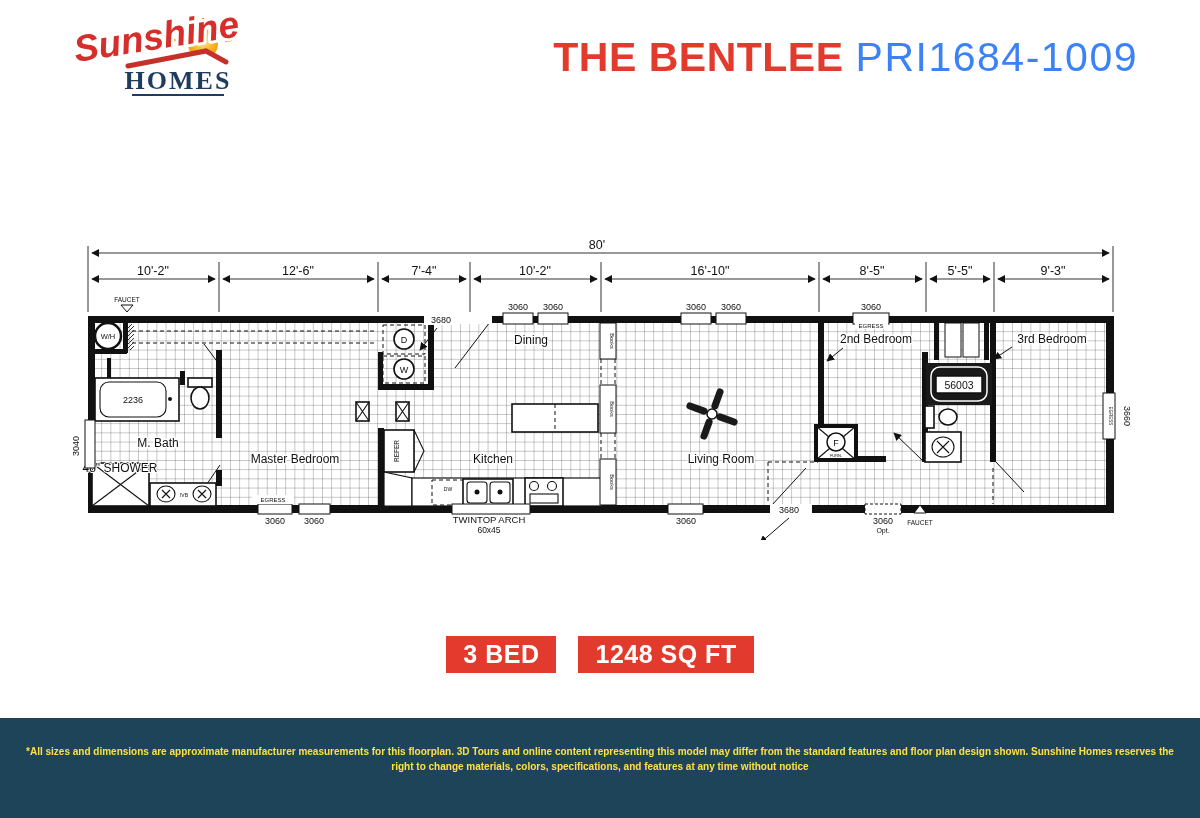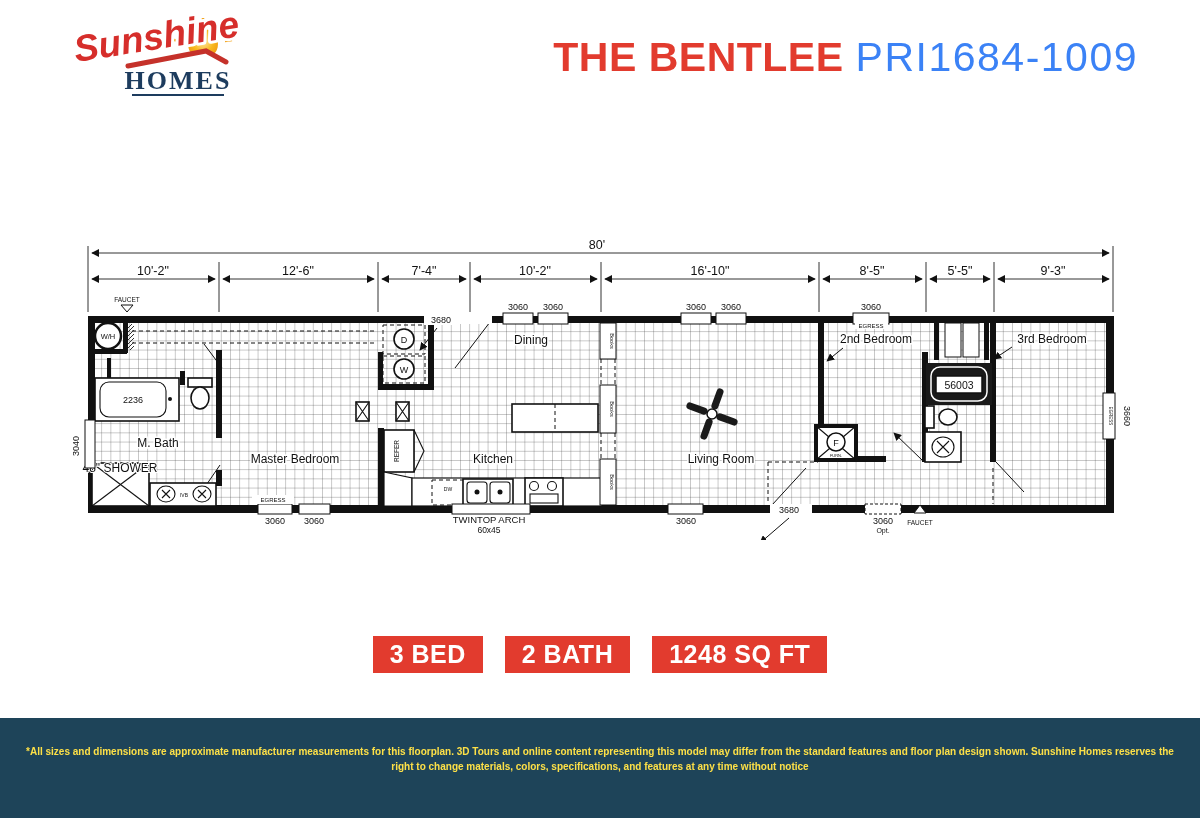--- a/index.html
+++ b/index.html
@@ -298,21 +298,20 @@
       <text class="wintxt" x="79" y="446" text-anchor="middle" transform="rotate(-90 79 446)">3040</text>
       <text class="wintxt" x="1124" y="416" text-anchor="middle" transform="rotate(90 1124 416)">3660</text>
 
       <text x="489" y="523" text-anchor="middle" font-size="9.5">TWINTOP ARCH</text>
       <text x="489" y="533" text-anchor="middle" font-size="8.5">60x45</text>
     </g>
   </svg>
 
   <div class="badges">
     <span class="badge">3 BED</span>
-    <span class="badge">2 BATH</span>
     <span class="badge">1248 SQ FT</span>
   </div>
 
   <div class="footer">
     <p>*All sizes and dimensions are approximate manufacturer measurements for this floorplan. 3D Tours and online content representing this model may differ from the standard features and floor plan design shown. Sunshine Homes reserves the right to change materials, colors, specifications, and features at any time without notice</p>
   </div>
 
 </div>
 
 </body></html>

